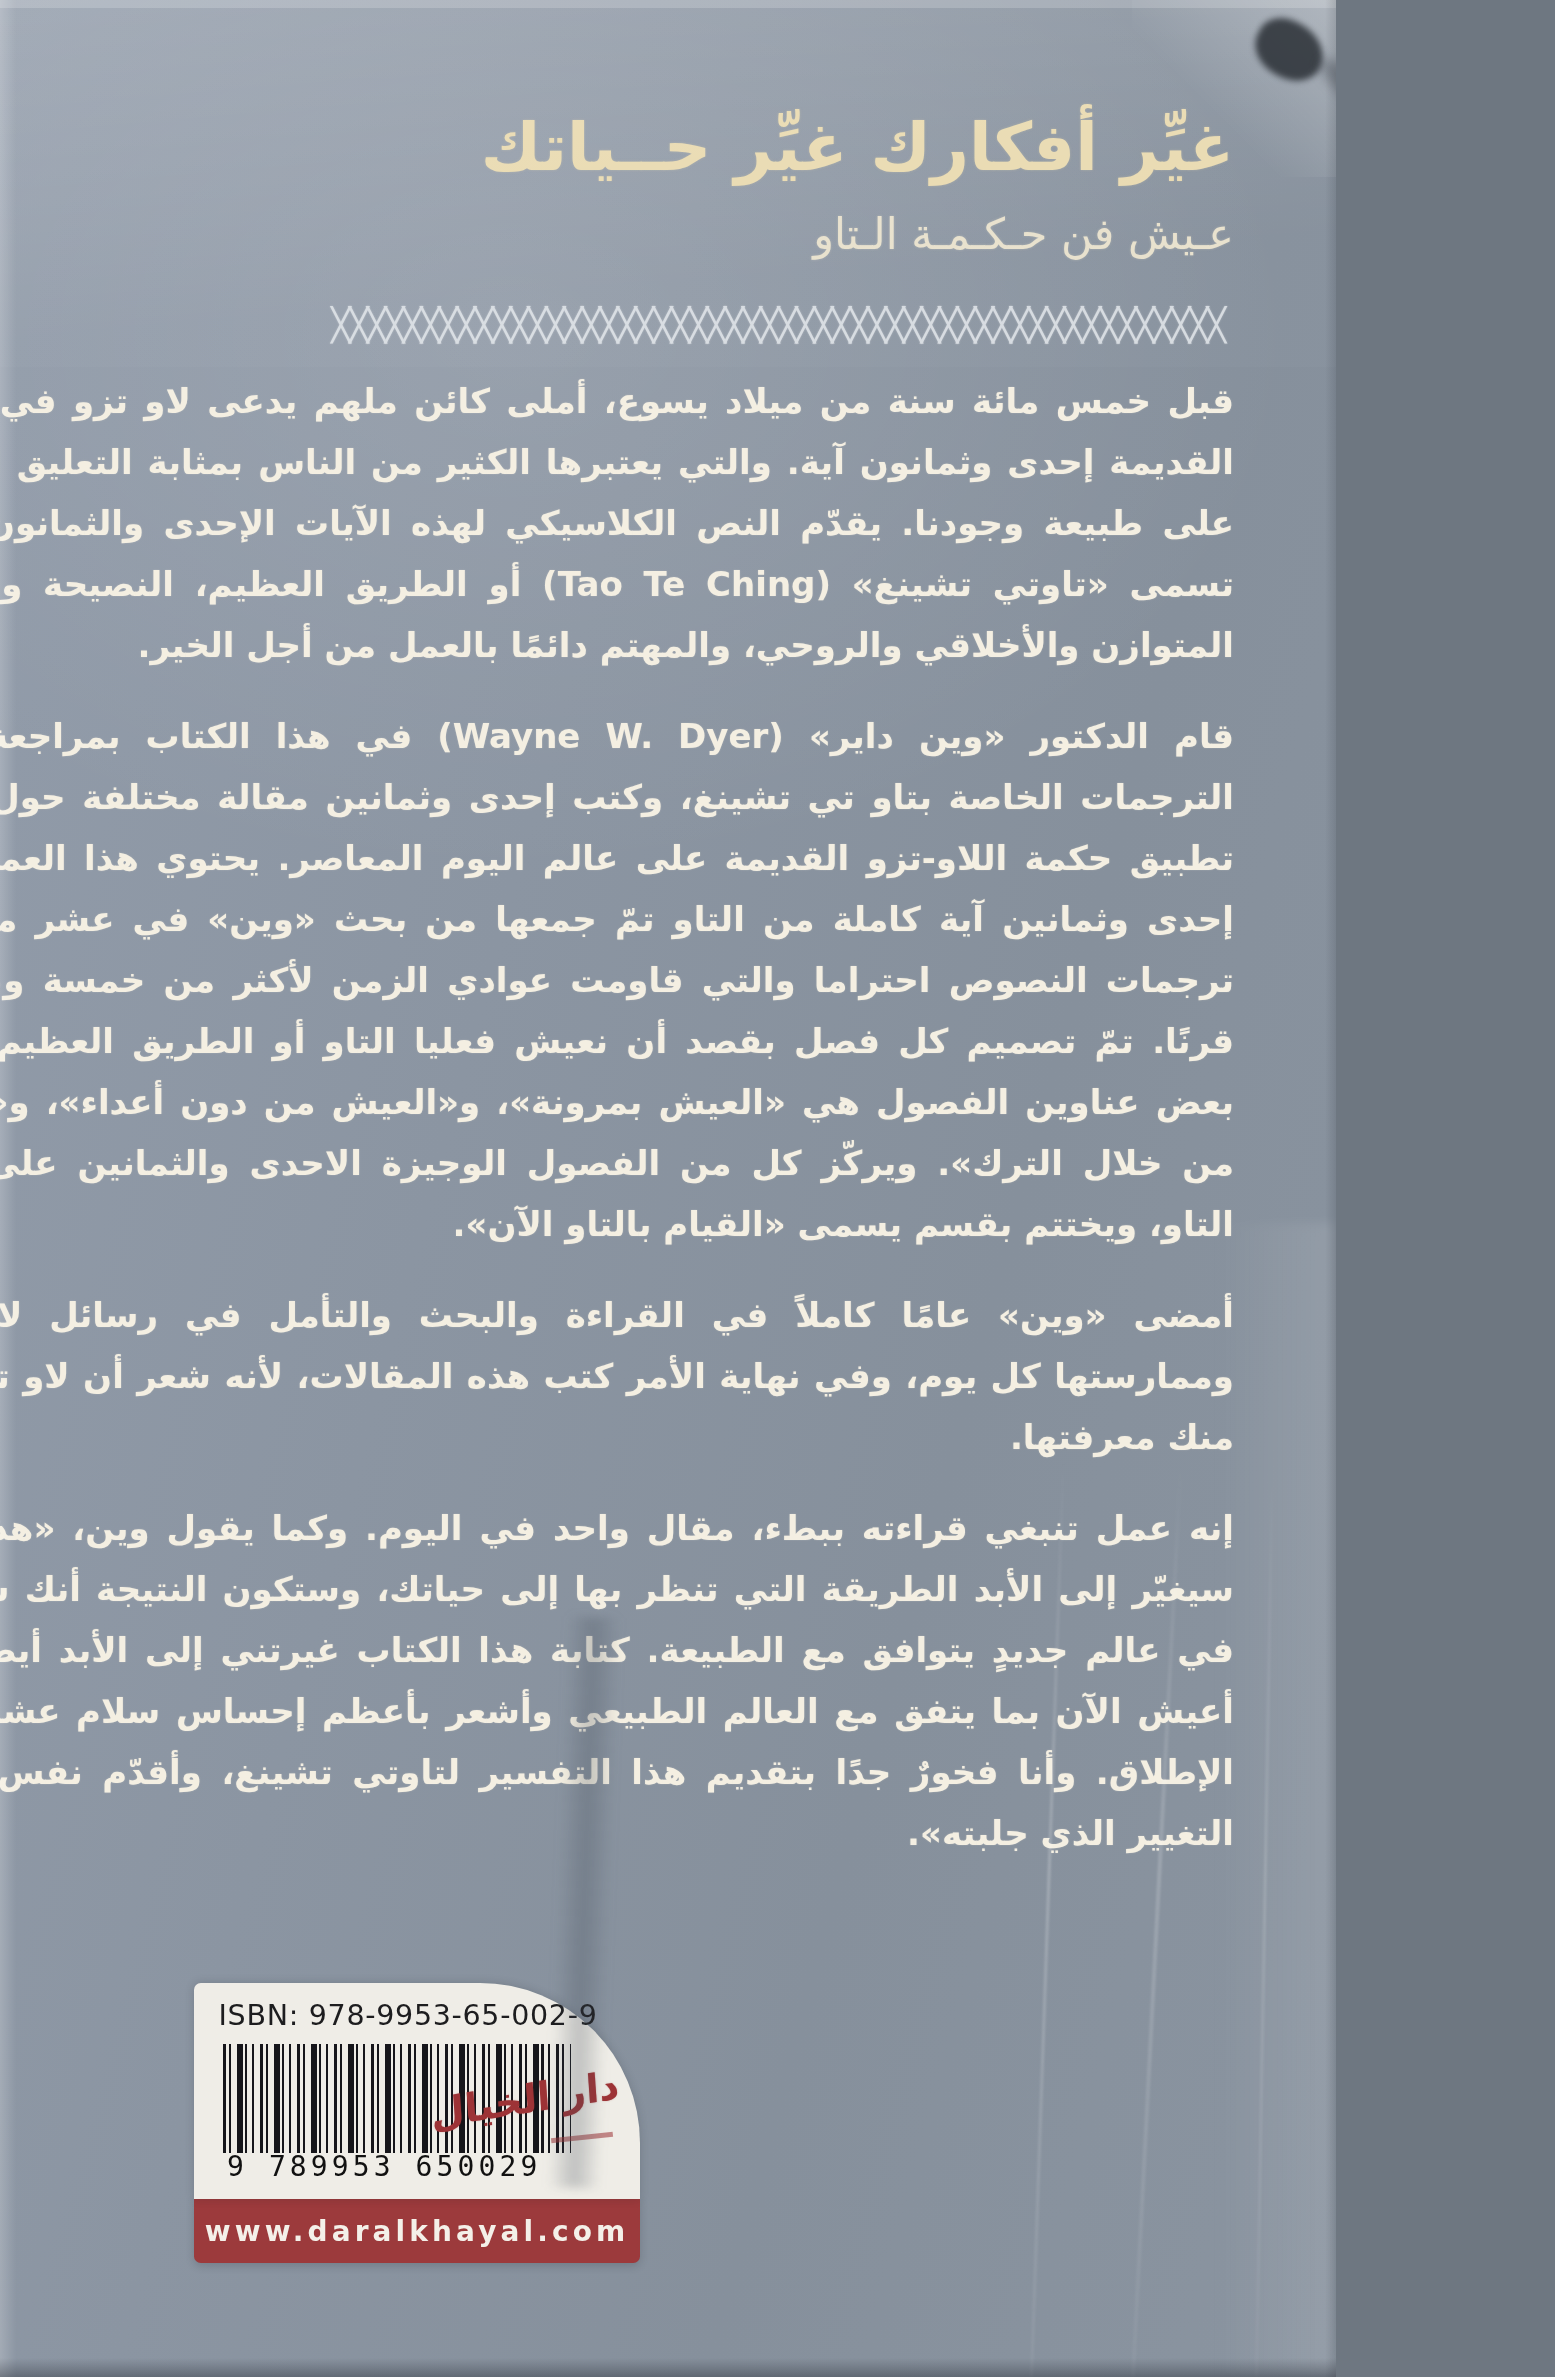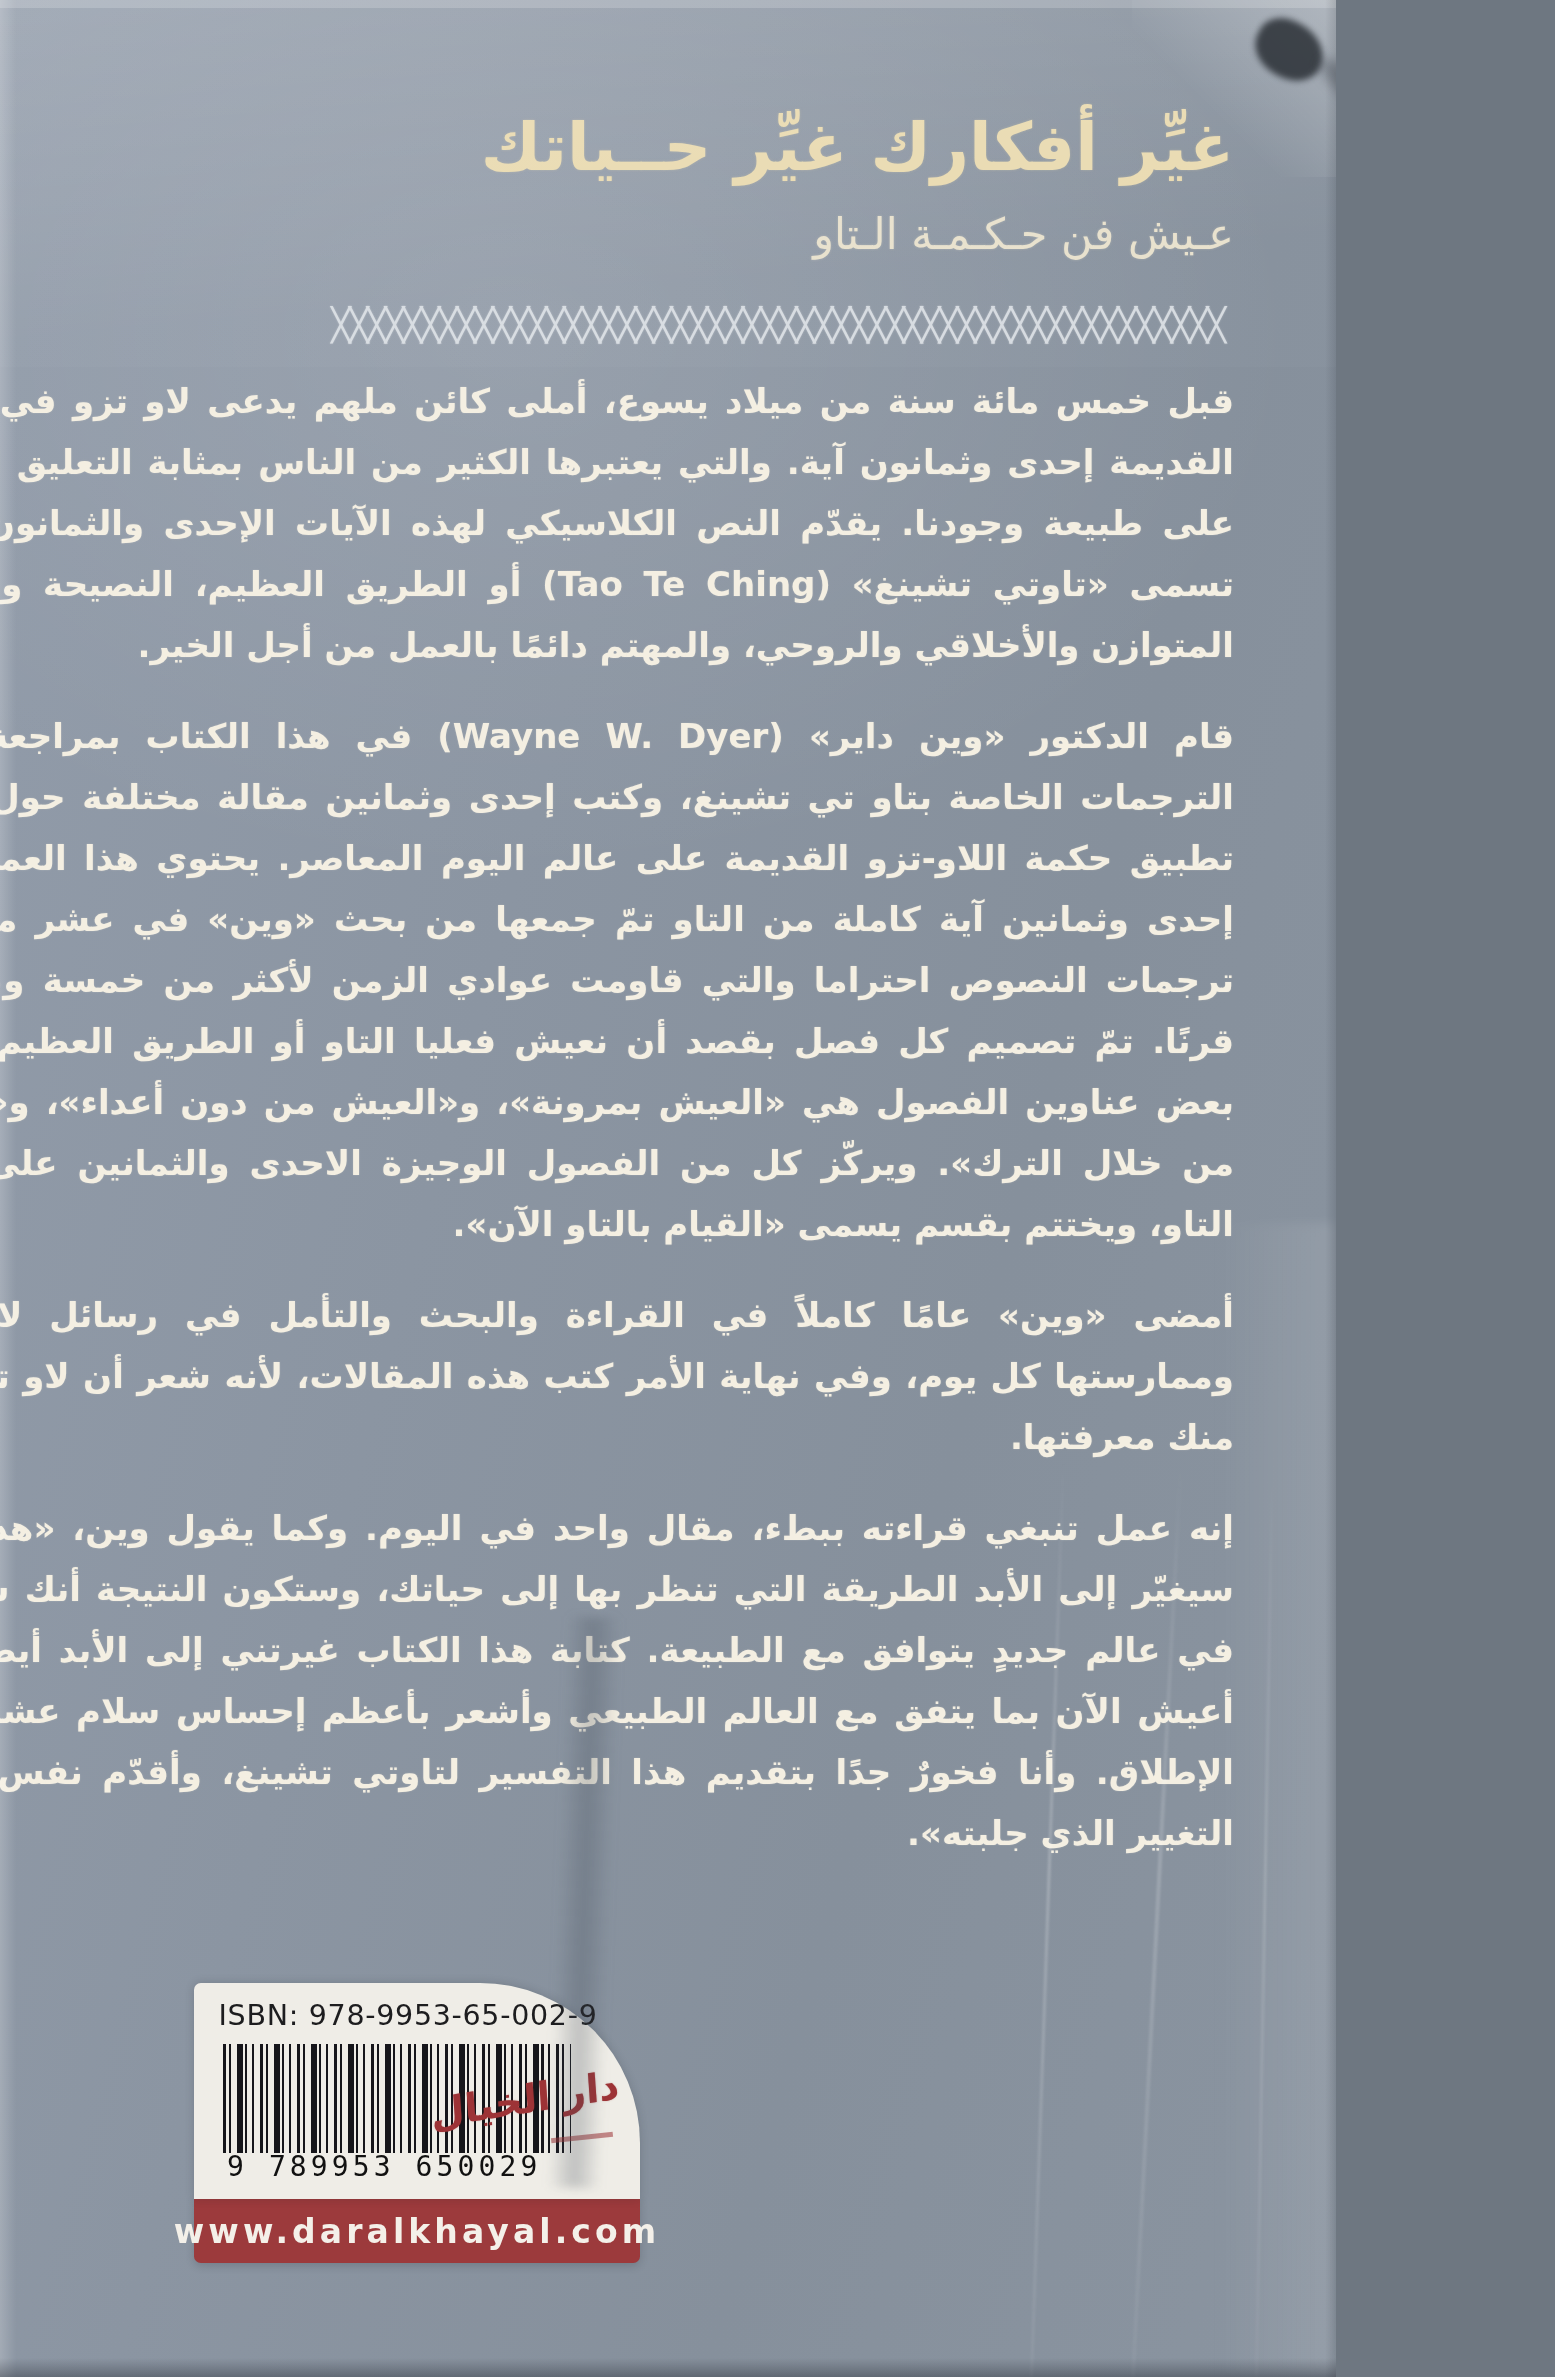--- a/index.html
+++ b/index.html
@@ -83,21 +83,21 @@
     position: absolute; top: 152px; right: 27px; width: 62px; height: 4.8px;
     background: #9d3336; opacity: 0.55; filter: blur(0.7px);
     transform: rotate(-6deg);
   }
   .website-strip {
     height: 64px; background: #9c3a3c; border-radius: 0 0 6.8px 6.8px;
     display: flex; align-items: center; justify-content: center;
     box-shadow: 0 2.7px 8.2px rgba(20,25,32,0.18);
   }
   .website-strip span {
-    color: #f4f0e9; font-size: 33px; font-weight: bold; letter-spacing: 4.1px;
+    color: #f4f0e9; font-size: 28px; font-weight: bold; letter-spacing: 4.1px;
   }
 
   
   .fx { position: absolute; pointer-events: none; }
   .glare-top { top: 0; left: 0; width: 100%; height: 367px;
     background: linear-gradient(175deg, rgba(255,255,255,0.15), rgba(255,255,255,0.02) 72%); }
   .corner-sheen { top: 0; right: 0; width: 204px; height: 177px;
     background: linear-gradient(225deg, rgba(255,255,255,0.28), rgba(255,255,255,0) 62%); }
   .smudge-a { top: 22px; left: 1254px; width: 71px; height: 56px;
     background: #262b31; border-radius: 46% 60% 52% 55%;

